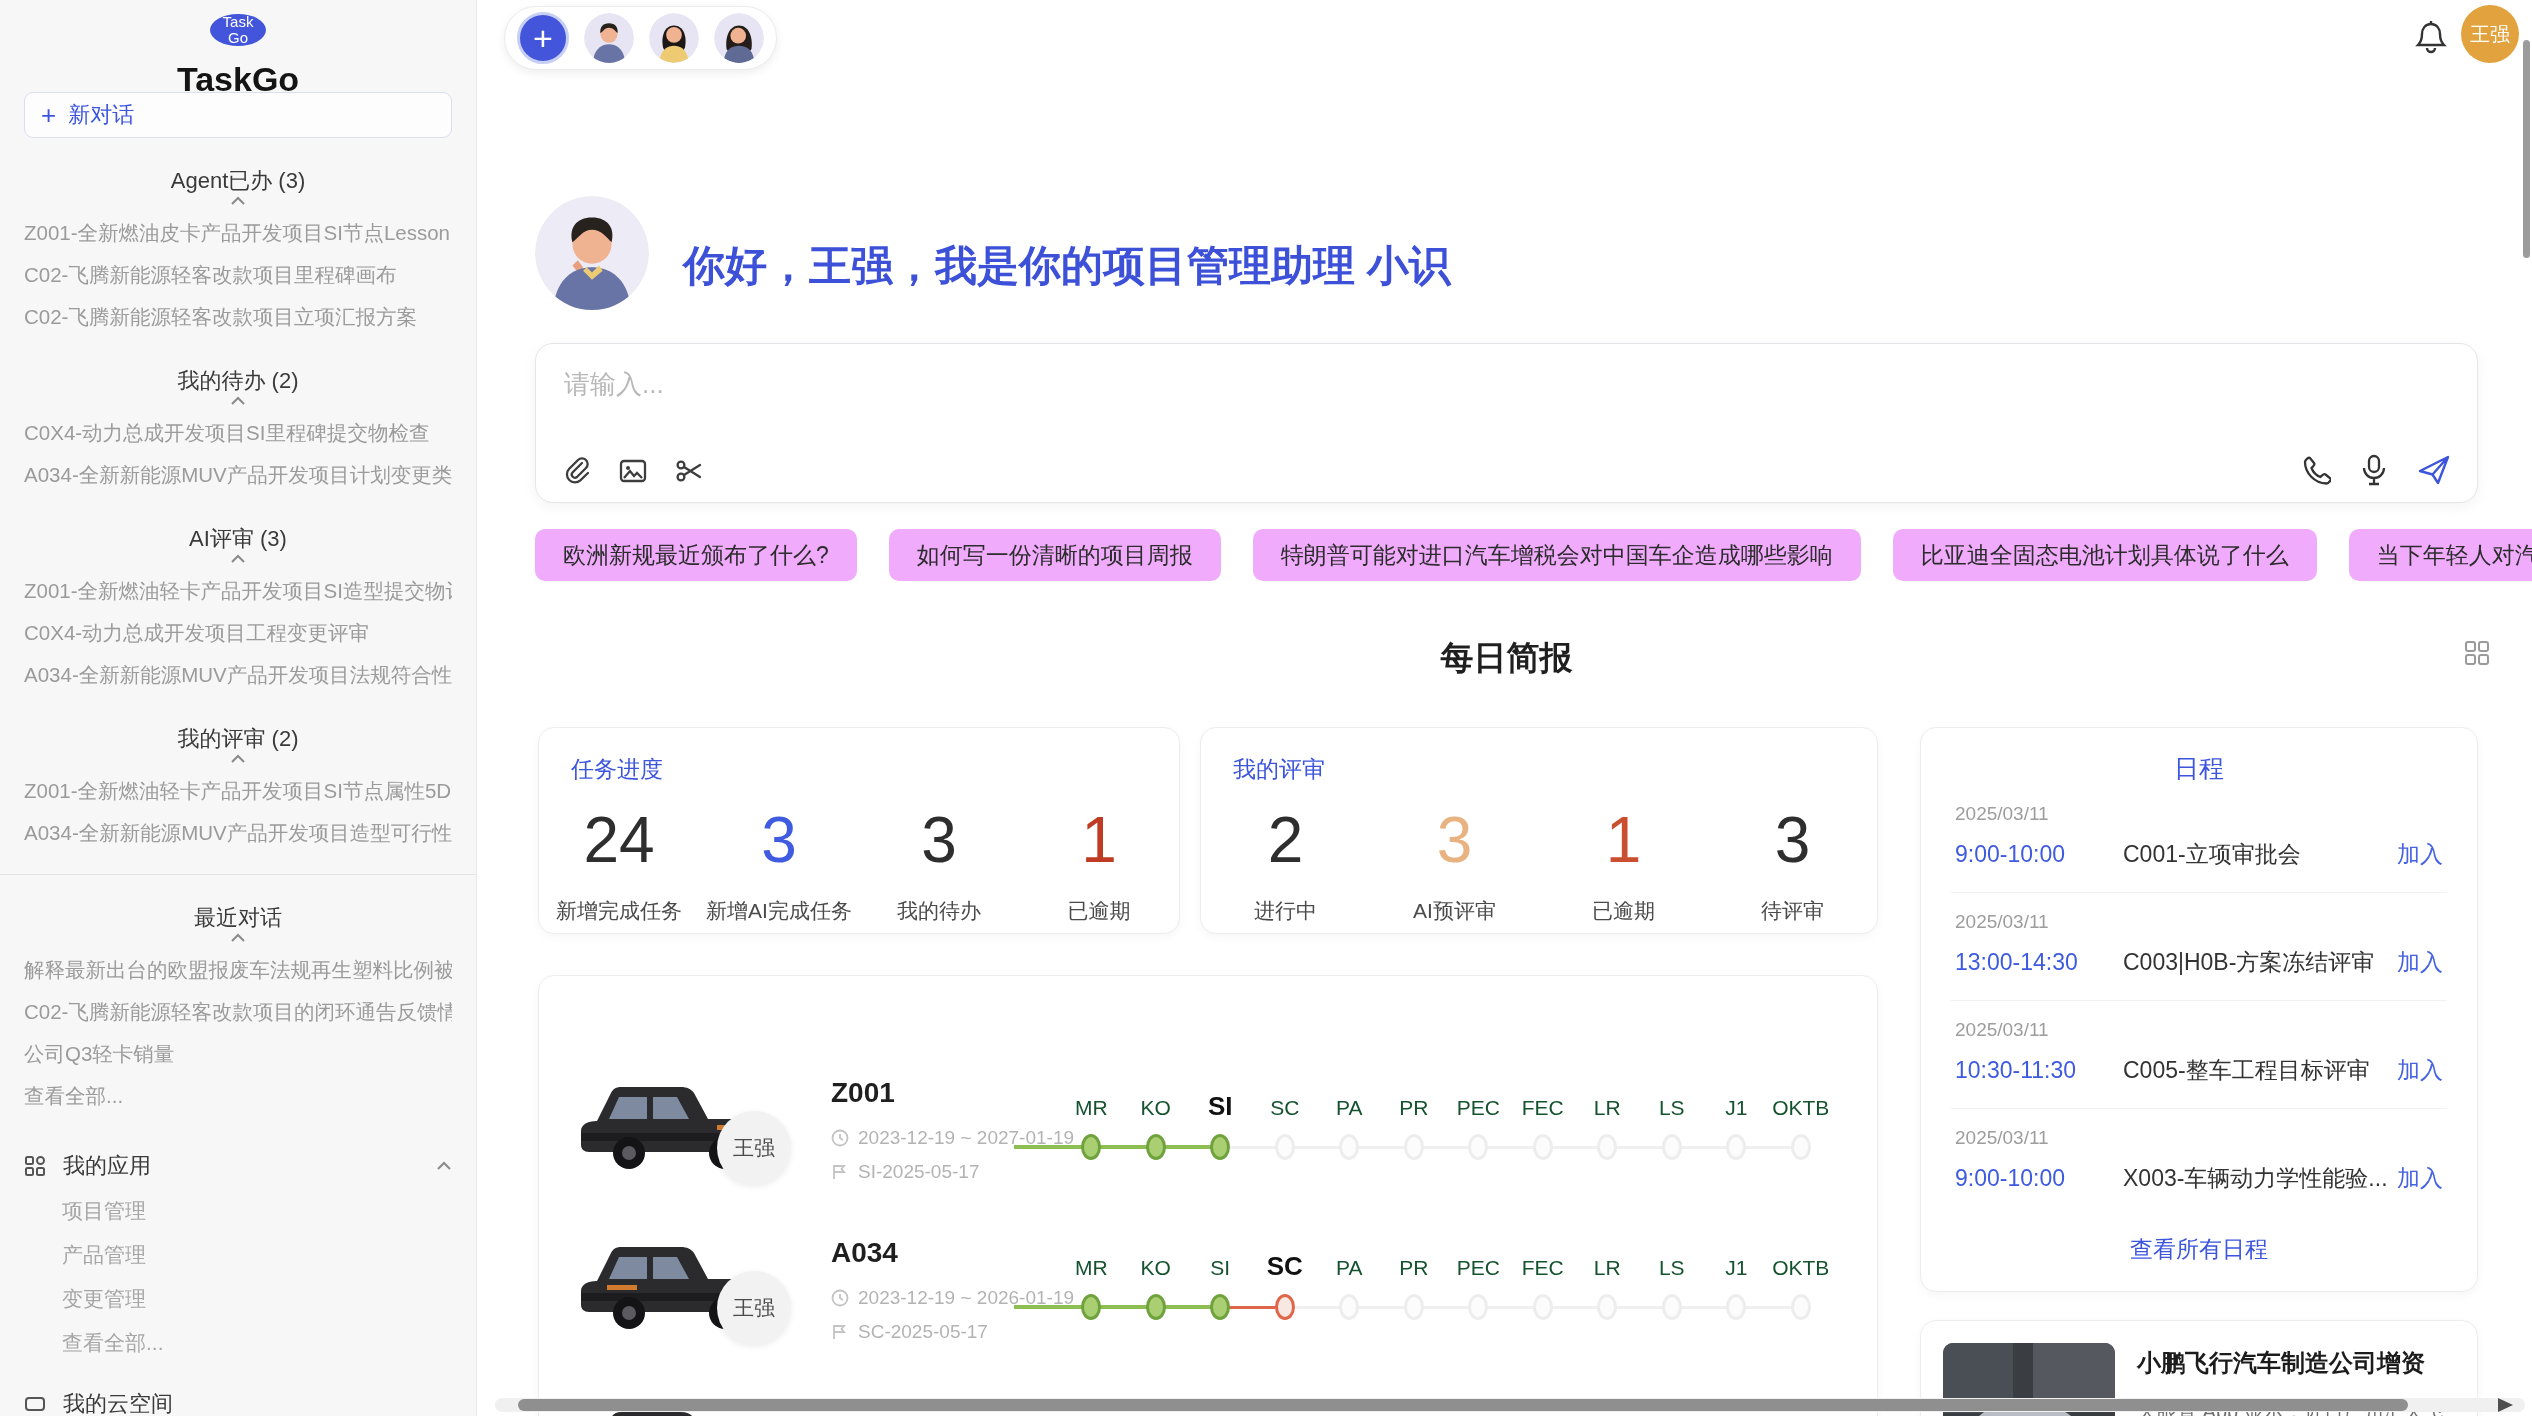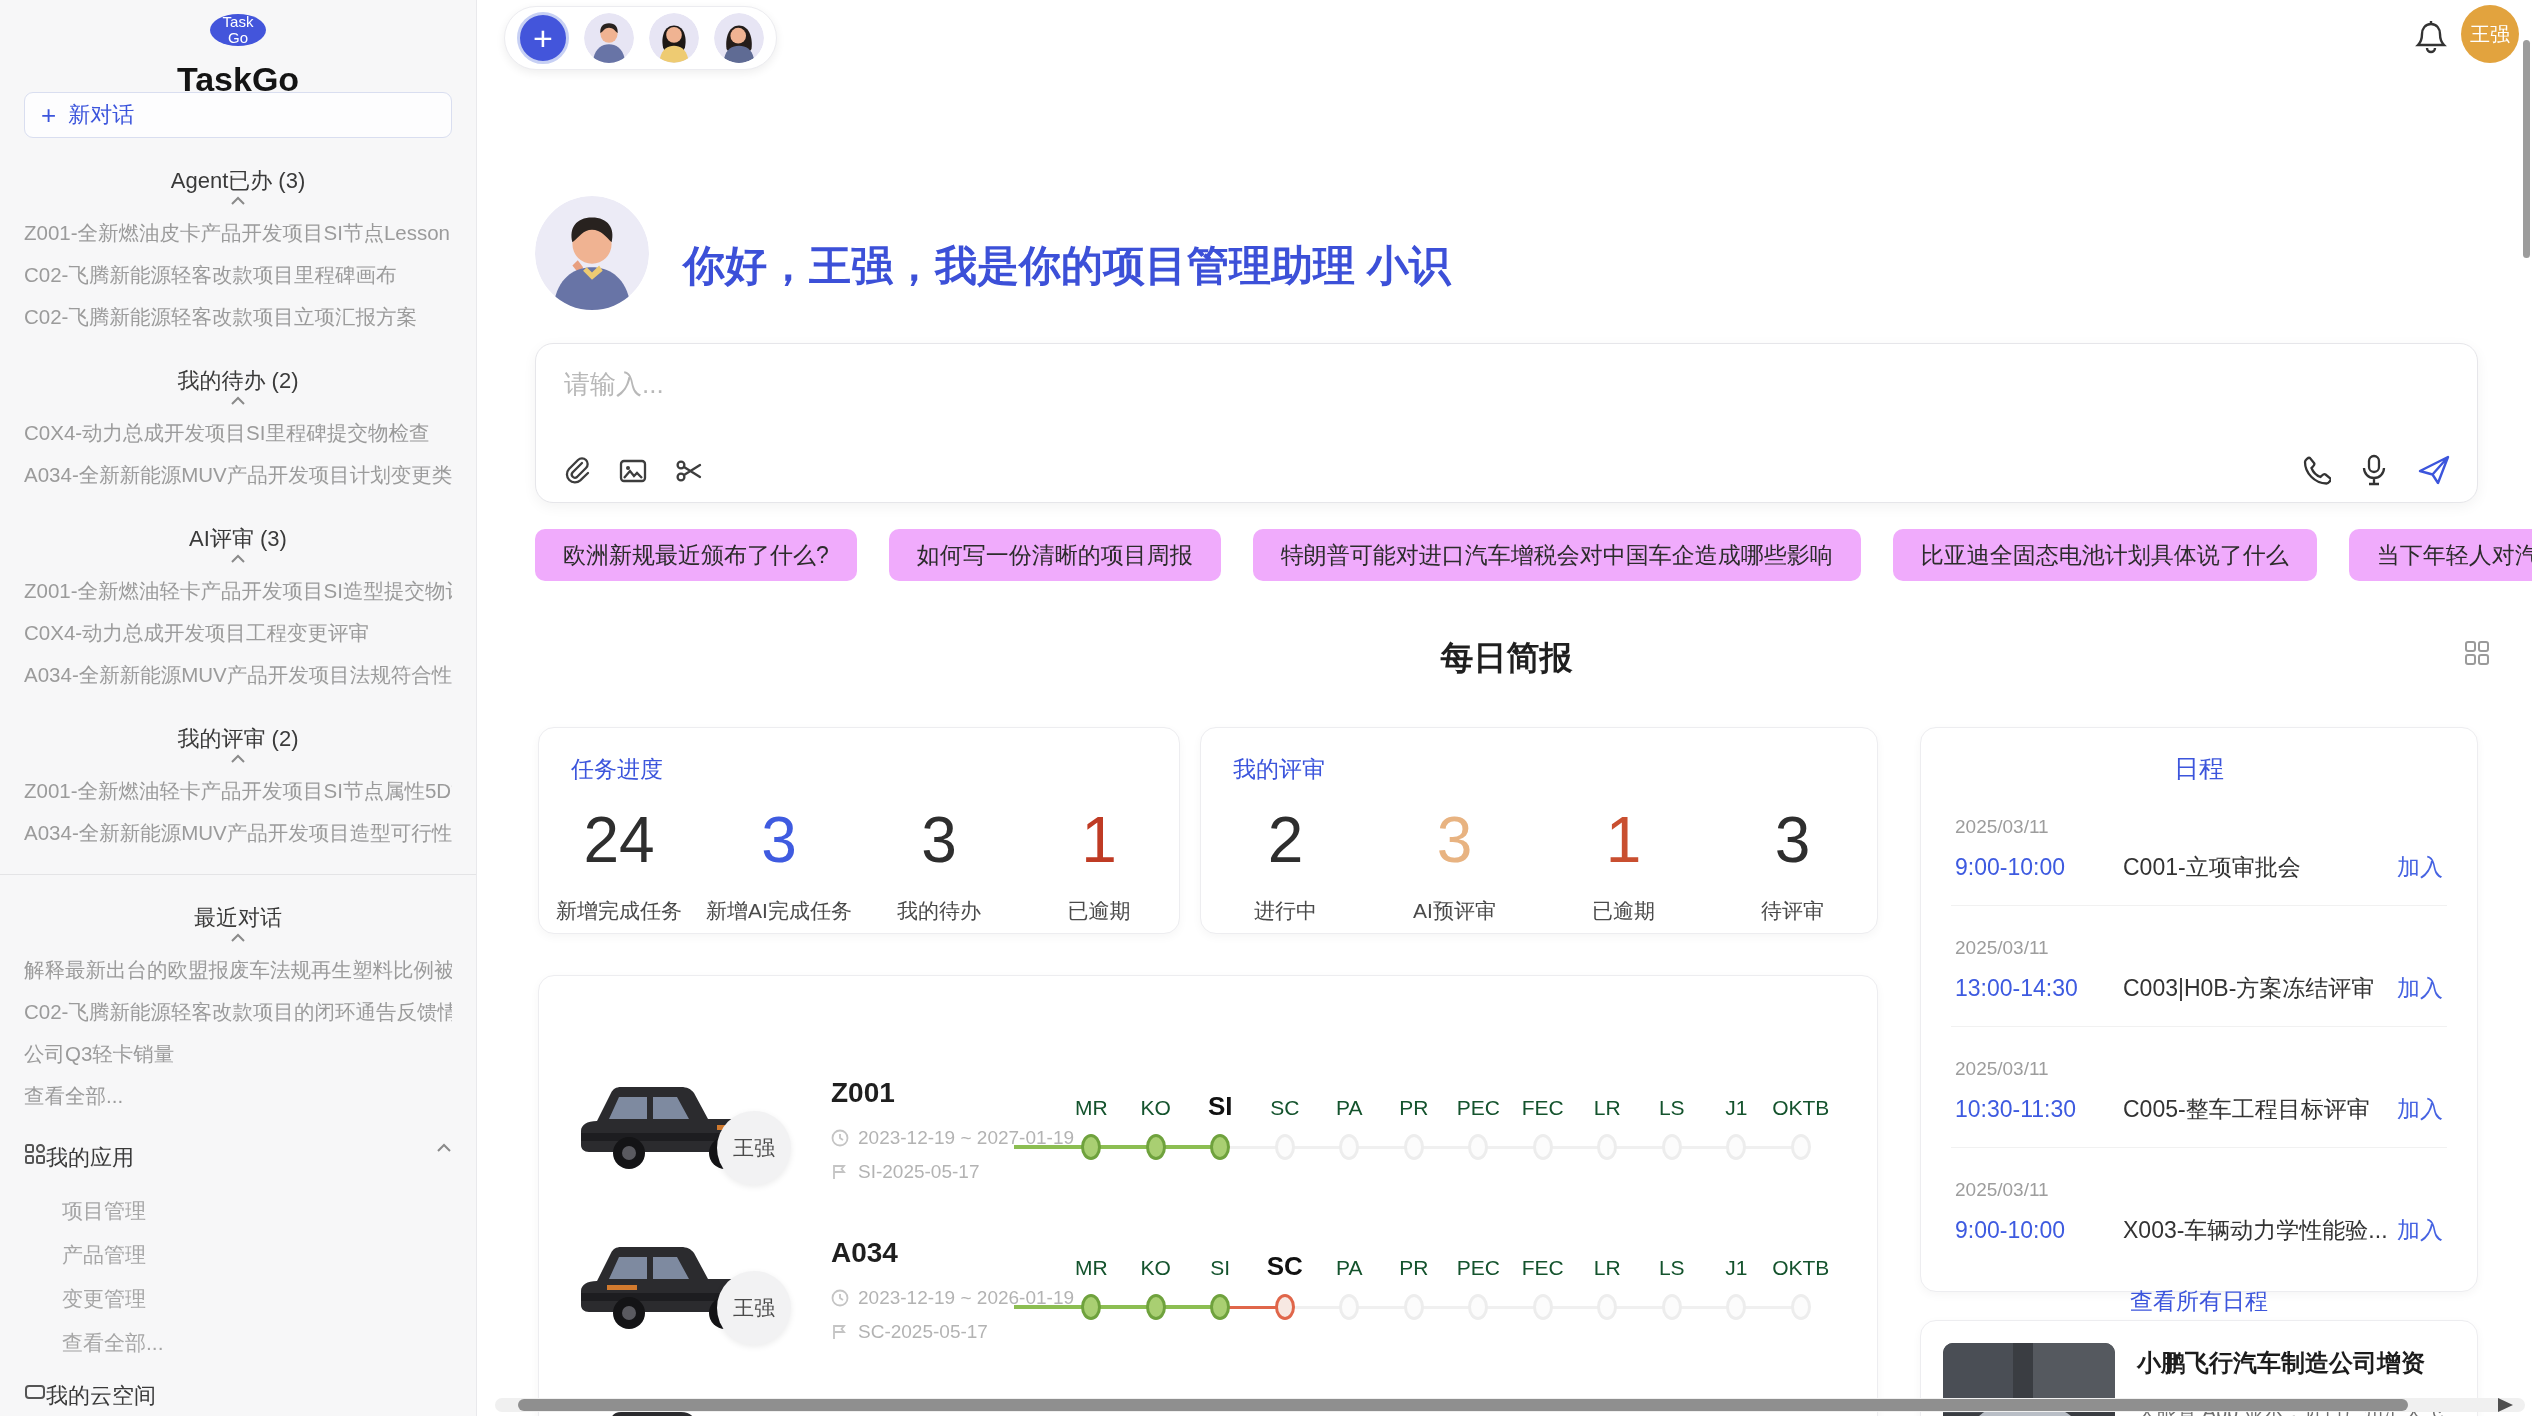--- a/index.html
+++ b/index.html
@@ -15,21 +15,21 @@
   .app-title{font-size:34px;font-weight:700;color:#141414;flex:1;}
   .collapse-ic{cursor:pointer;}
   .new-chat{margin-top:16px;width:100%;height:46px;background:#fdfdfe;border:1px solid #d9def0;border-radius:9px;
     color:#3c55dc;font-size:22px;display:flex;align-items:center;gap:12px;padding:0 16px;box-sizing:border-box;cursor:pointer;
     font-family:inherit;}
   .new-chat .plus{font-size:26px;line-height:26px;}
   .sb-sec-head{margin-top:28px;margin-bottom:6px;display:flex;align-items:center;justify-content:space-between;
     color:#3a3a3a;font-size:22px;cursor:pointer;flex-direction:column;}
   .sb-item{color:#9b9b9b;font-size:20.5px;line-height:42px;white-space:nowrap;overflow:hidden;cursor:pointer;}
   .sb-divider{border-top:1px solid #e4e4e6;margin:20px -24px 0 -24px;}
-  .sb-row{display:flex;gap:0;color:#3a3a3a;font-size:22px;height:46px;cursor:pointer;margin-top:16px;}
+  .sb-row{display:flex;align-items:center;gap:17px;color:#3a3a3a;font-size:22px;height:46px;cursor:pointer;margin-top:16px;}
   .sb-row .grow{flex:1;}
   .sb-subitem{color:#a6a6a6;font-size:21px;line-height:44px;padding-left:38px;cursor:pointer;white-space:nowrap;overflow:hidden;}
 
   
   .main{flex:1;position:relative;background:#fff;overflow:hidden;}
 
   .top-pill{position:absolute;left:27px;top:6px;height:62px;border-radius:34px;background:#fff;border:1px solid #ececf0;
     box-shadow:0 3px 10px rgba(0,0,0,.07);display:flex;align-items:center;gap:15px;padding:0 12px;}
   .plus-btn{width:52px;height:52px;border-radius:50%;background:#4355db;color:#fff;display:flex;align-items:center;
     justify-content:center;font-size:34px;border:3px solid #c7d0f4;box-sizing:border-box;cursor:pointer;}
@@ -64,21 +64,21 @@
   .stat-card2{left:723px;top:727px;width:678px;height:207px;}
   .card-title{color:#3c55dc;font-size:23px;padding:26px 0 0 32px;}
   .stat-row{display:flex;margin-top:18px;}
   .stat{flex:1;text-align:center;}
   .stat-value{font-size:64px;font-weight:500;}
   .stat-label{font-size:21px;color:#4a4a4a;margin-top:20px;}
   .c-dark{color:#2e2e2e;} .c-blue{color:#3f5be0;} .c-red{color:#bf3b24;} .c-orange{color:#e8b381;} .c-red2{color:#c94f30;}
 
   .sched-card{left:1443px;top:727px;width:558px;height:565px;}
   .sched-title{text-align:center;color:#3c55dc;font-size:25px;margin-top:24px;}
-  .sch-entry{margin:13px 30px;padding:18px 4px 22px 4px;border-bottom:1px solid #f1f1f1;}
+  .sch-entry{margin:0 30px;padding:18px 4px 22px 4px;border-bottom:1px solid #f1f1f1;}
   .sch-entry:last-child{border-bottom:none;}
   .sch-date{font-size:19px;color:#9d9d9d;}
   .sch-row{display:flex;align-items:center;margin-top:14px;}
   .sch-time{width:168px;color:#3d5ae0;font-size:23px;}
   .sch-name{flex:1;color:#333;font-size:23px;white-space:nowrap;overflow:hidden;}
   .sch-join{color:#4663e2;font-size:23px;cursor:pointer;}
   .sched-viewall{text-align:center;color:#3c55dc;font-size:23px;margin-top:18px;cursor:pointer;}
 
   .dash-card{left:61px;top:975px;width:1340px;height:470px;overflow:hidden;}
   .dash-head{display:flex;align-items:center;padding:24px 0 0 30px;gap:46px;}

